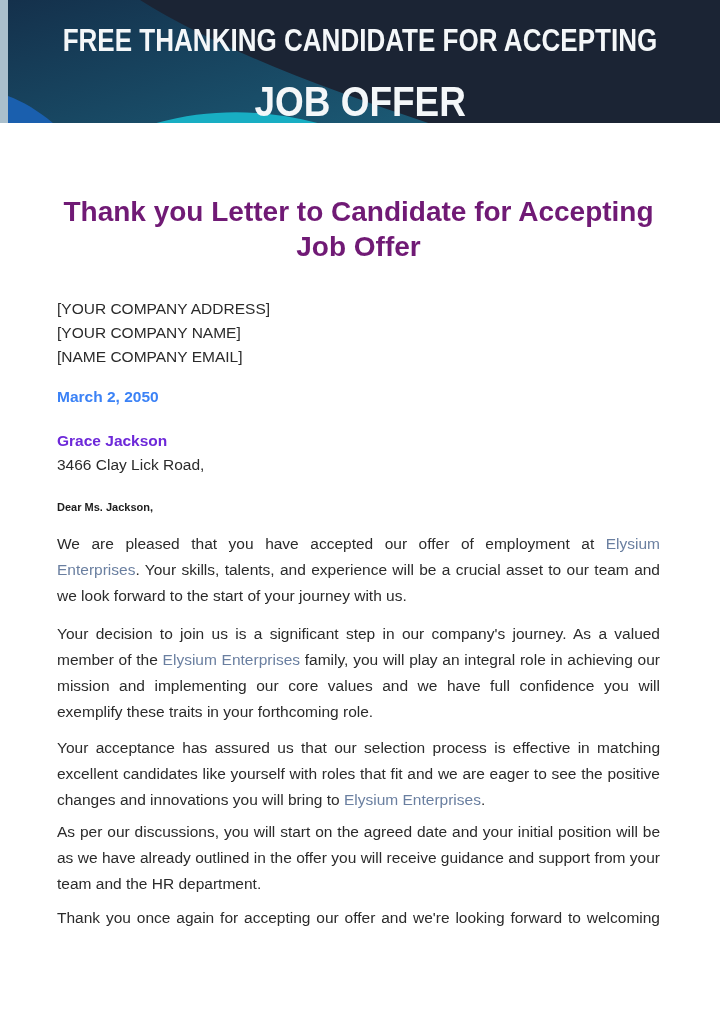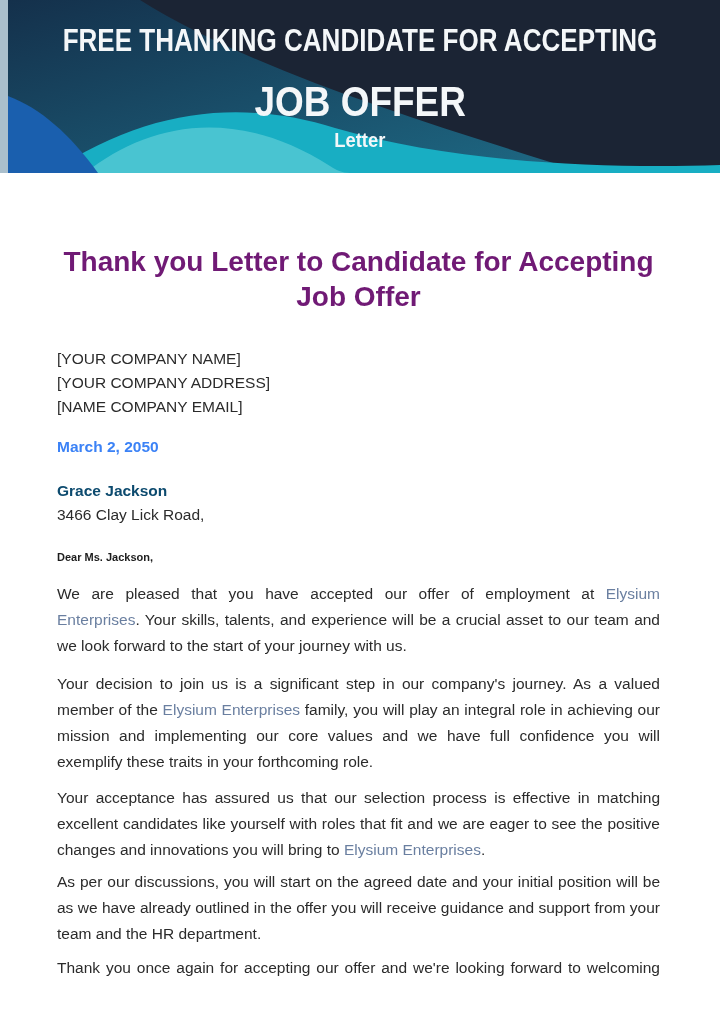--- a/index.html
+++ b/index.html
@@ -11,21 +11,21 @@
     width: 720px;
     height: 1019px;
     margin: 0 auto;
     background: #ffffff;
     overflow: hidden;
   }
 
   
   .banner {
     position: relative;
-    height: 173px;
+    height: 123px;
     background: var(--c-bg, #1b2434);
     overflow: hidden;
     text-decoration: underline;
   }
   .banner svg { position: absolute; inset: 0; display: block; }
   .banner-text {
     position: absolute;
     left: 0; right: 0;
     text-align: center;
     color: #f4f7f9;
@@ -49,21 +49,21 @@
     line-height: 35px;
     font-weight: bold;
     text-align: center;
     color: #701a75;
   }
 
   .sender-block { margin-top: 33px; font-size: 15.5px; line-height: 24px; color: #2b2b2b; }
   .date-line   { margin-top: 16px; font-size: 15.5px; line-height: 24px; font-weight: bold; color: #3b82f6; }
 
   .recipient-block { margin-top: 20px; font-size: 15.5px; line-height: 24px; color: #2b2b2b; }
-  .recipient-name  { font-weight: bold; color: #0c4a6e; }
+  .recipient-name  { font-weight: bold; color: #6d28d9; }
 
   .salutation { margin-top: 18px; font-size: 11px; line-height: 24px; font-weight: bold; color: #1c1c1c; }
 
   .para {
     font-size: 15.5px;
     line-height: 26px;
     text-align: justify;
     color: #2b2b2b;
   }
   .para-1 { margin-top: 12px; }
@@ -103,22 +103,22 @@
     <div class="banner-text banner-sub">
       <span>Letter</span>
     </div>
   </header>
 
   <main class="doc">
 
     <h1 class="doc-title">Thank you Letter to Candidate for Accepting Job Offer</h1>
 
     <div class="sender-block">
+        <div>[YOUR COMPANY ADDRESS]</div>
         <div>[YOUR COMPANY NAME]</div>
-        <div>[YOUR COMPANY ADDRESS]</div>
         <div>[NAME COMPANY EMAIL]</div>
       </div>
 
     <p class="date-line">March 2, 2050</p>
 
     <div class="recipient-block">
       <div class="recipient-name">Grace Jackson</div>
       <div>3466 Clay Lick Road,</div>
     </div>
 

